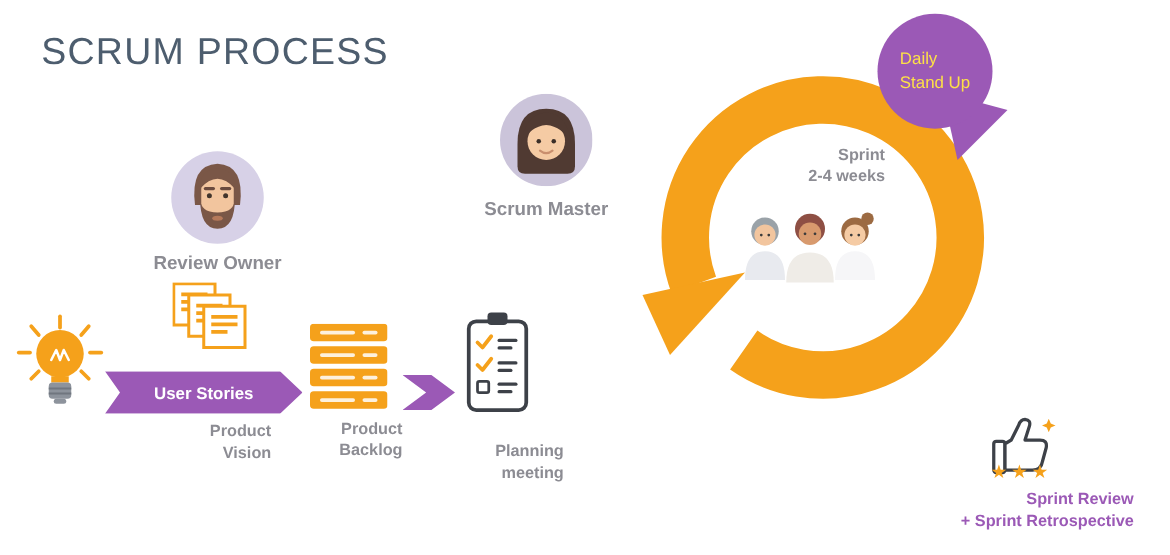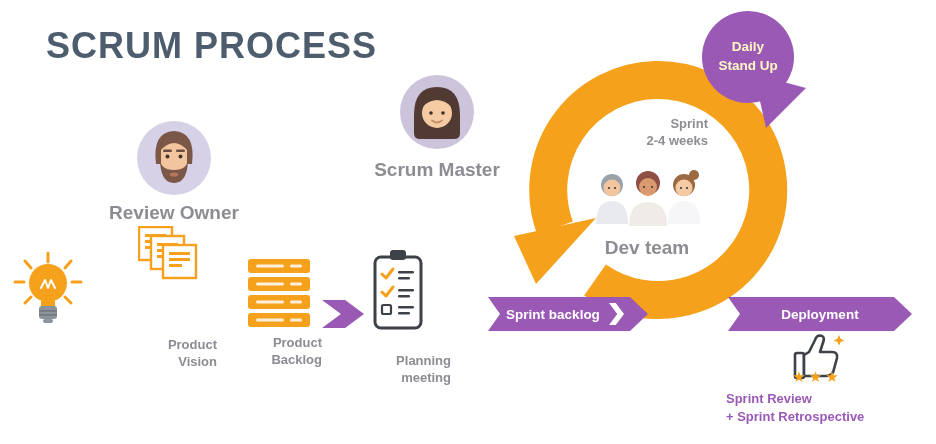--- a/index.html
+++ b/index.html
@@ -1,33 +1,33 @@
 <!DOCTYPE html>
 <html style="--purple: #9b59b6; --orange: #f5a11b; --title: #4d5d6e; --label: #8c8c93; --dark: #3d4148;"><head>
 <meta charset="utf-8">
 <style>
   *{margin:0;padding:0;box-sizing:border-box}
   html,body{background:#ffffff}
   body{font-family:"Liberation Sans","DejaVu Sans",sans-serif}
   #canvas{position:relative;width:936px;height:444px;background:#fff;overflow:hidden}
   .abs{position:absolute}
-  #title{position:absolute;left:46px;top:25px;font-size:36px;font-weight:bold;letter-spacing:1px;color:var(--title)}
-  .name{position:absolute;color:var(--label);font-weight:bold;font-size:19px;text-align:center}
+  #title{position:absolute;left:33px;top:25px;font-size:30px;font-weight:normal;letter-spacing:1px;color:var(--title)}
+  .name{position:absolute;color:var(--label);font-weight:bold;font-size:15px;text-align:center}
   .label{position:absolute;color:var(--label);font-weight:bold;font-size:13px;line-height:1.3;text-align:right;white-space:pre-line}
   .band{position:absolute;height:34px;background:var(--purple);color:#fff;font-weight:bold;font-size:13.5px;
         display:flex;align-items:center;justify-content:center;
         clip-path:polygon(0 0,calc(100% - 18px) 0,100% 50%,calc(100% - 18px) 100%,0 100%,12px 50%)}
   .band .txt{position:relative}
   .chev{position:absolute;background:var(--purple);clip-path:polygon(0 0,55% 0,100% 50%,55% 100%,0 100%,45% 50%)}
   .chev-white{position:absolute;background:#fff;clip-path:polygon(0 0,45% 0,100% 50%,45% 100%,0 100%,55% 50%)}
   #standup{position:absolute;left:702px;top:11px;width:92px;height:92px;border-radius:50%;background:var(--purple);
-           color:#fef9c3;font-weight:bold;font-size:13.5px;display:flex;align-items:center;justify-content:center;
-           text-align:center;white-space:pre-line;line-height:1.4}
+           color:#fde047;font-weight:normal;font-size:13.5px;display:flex;align-items:center;justify-content:center;
+           text-align:left;white-space:pre-line;line-height:1.4}
   #stars{position:absolute;left:779px;top:368px;width:76px;text-align:center;color:var(--orange);font-size:15px;letter-spacing:3px}
-  #review{position:absolute;left:726px;top:390px;width:181px;text-align:left;color:var(--purple);font-weight:bold;
+  #review{position:absolute;left:726px;top:390px;width:181px;text-align:right;color:var(--purple);font-weight:bold;
           font-size:13px;line-height:1.4;white-space:pre-line}
   .fo{fill:var(--orange)} .so{stroke:var(--orange)} .fp{fill:var(--purple)}
   .fd{fill:var(--dark)} .sd{stroke:var(--dark)}
 </style>
 </head>
 <body>
 
 <div id="canvas">
 
   <div id="title">SCRUM PROCESS</div>
@@ -57,33 +57,28 @@
     <circle cx="102" cy="28" r="8.5" fill="#f5cba4"></circle>
     <circle cx="99" cy="28" r="1.1" fill="#3b3b3b"></circle>
       <circle cx="105" cy="28" r="1.1" fill="#3b3b3b"></circle>
     <path d="M86 64 Q86 41 102 41 Q118 41 118 64 Z" fill="#f6f6f8"></path>
     <circle cx="66" cy="23" r="12" fill="#8e4f44"></circle>
     <circle cx="66" cy="27" r="9" fill="#d89a6e"></circle>
     <circle cx="62" cy="27" r="1.1" fill="#3b3b3b"></circle>
       <circle cx="70" cy="27" r="1.1" fill="#3b3b3b"></circle>
     <path d="M47 66 Q47 42 66 42 Q85 42 85 66 Z" fill="#efece7"></path>
   </svg>
-  <div class="name" style="left:587px;top:237px;width:120px">Dev team</div>
-
+
+  <div class="band" style="left:84px;top:297px;width:158px">
+    <span class="txt">User Stories</span>
+  </div>
 
   <div class="chev" style="left:322px;top:300px;width:42px;height:28px"></div>
 
-  <div class="band" style="left:488px;top:297px;width:160px;padding-right:30px">
-    <span class="txt">Sprint backlog</span>
-    <span class="chev-white" style="right:24px;top:6px;width:15px;height:22px"></span>
-  </div>
-
-  <div class="band" style="left:728px;top:297px;width:184px">
-    <span class="txt">Deployment</span>
-  </div>
+
 
   <svg class="abs" style="left:12px;top:250px" width="72" height="90" viewBox="0 0 72 90">
     <g class="so" stroke-width="3" stroke-linecap="round">
       <line x1="36" y1="3" x2="36" y2="12"></line>
       <line x1="13" y1="11" x2="19" y2="18"></line>
       <line x1="59" y1="11" x2="53" y2="18"></line>
       <line x1="3" y1="32" x2="12" y2="32"></line>
       <line x1="69" y1="32" x2="60" y2="32"></line>
       <line x1="13" y1="53" x2="19" y2="47"></line>
       <line x1="59" y1="53" x2="53" y2="47"></line>

